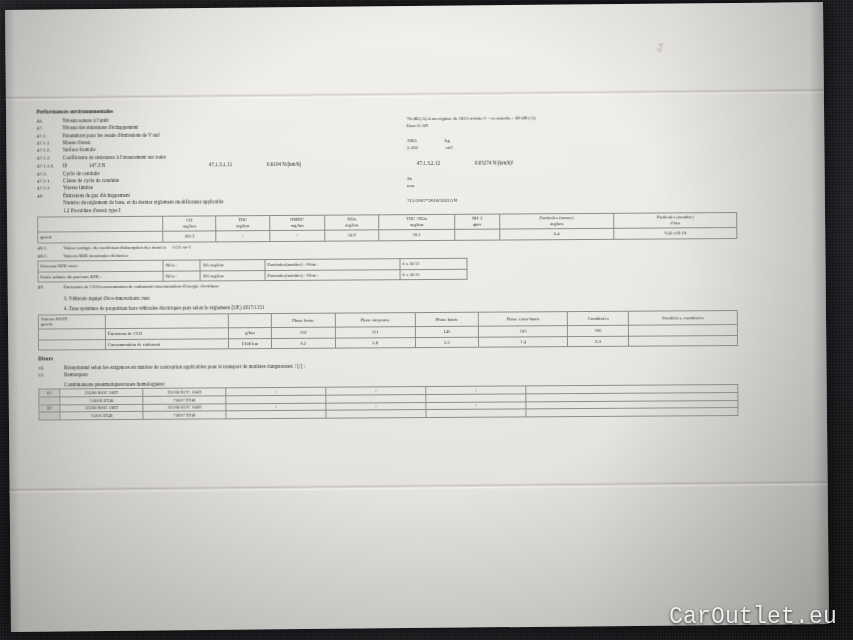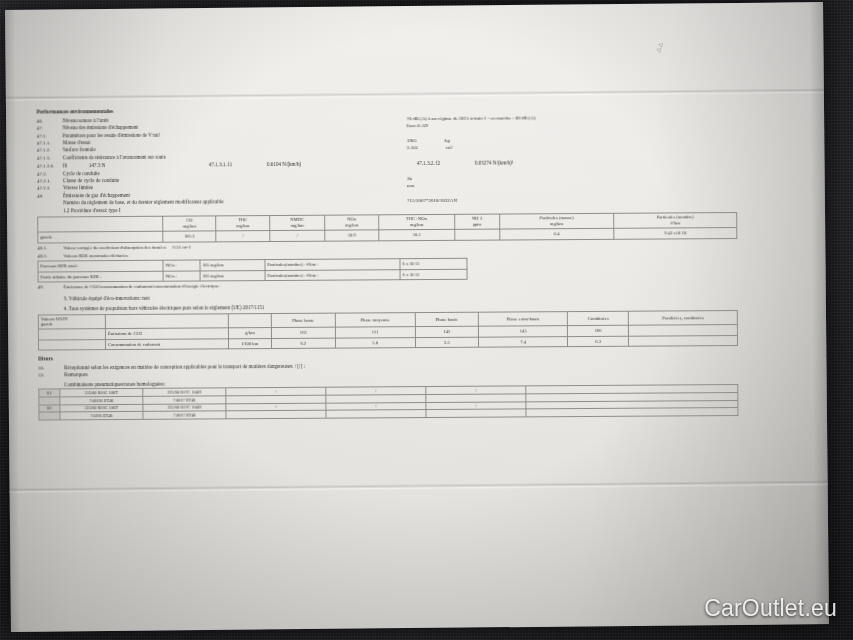--- a/index.html
+++ b/index.html
@@ -112,22 +112,22 @@
   }
   table.tyres { border-collapse: collapse; width: 100%; margin-top: 1px; }
   .tyres td.shade { background: rgba(0,0,0,0.06); }
 
   
   #form { filter: blur(0.25px); }
 
   #watermark {
     position: absolute;
     right: 16px;
-    bottom: 18px;
-    font-family: Liberation Sans, sans-serif;
+    bottom: 10px;
+    font-family: Liberation Mono, monospace;
     font-size: 23px;
     color: rgba(255,255,255,0.88);
     text-shadow: 0 1px 3px rgba(0,0,0,0.8);
     letter-spacing: 0.2px;
   }
   #watermark .eu { font-weight: normal; }
   .scribble {
     position: absolute;
     color: rgba(90,85,80,0.45);
     font-family: "Liberation Serif", serif;

